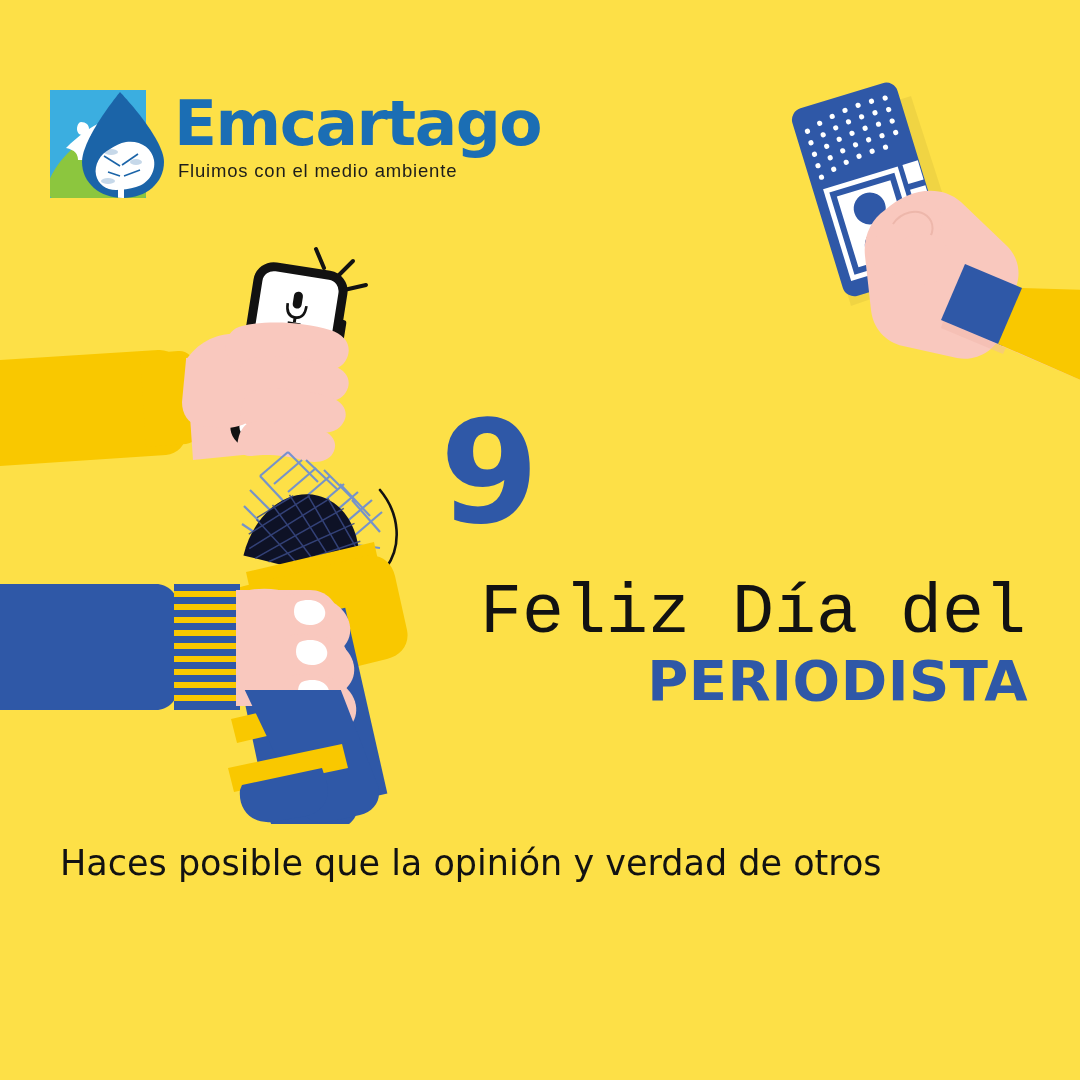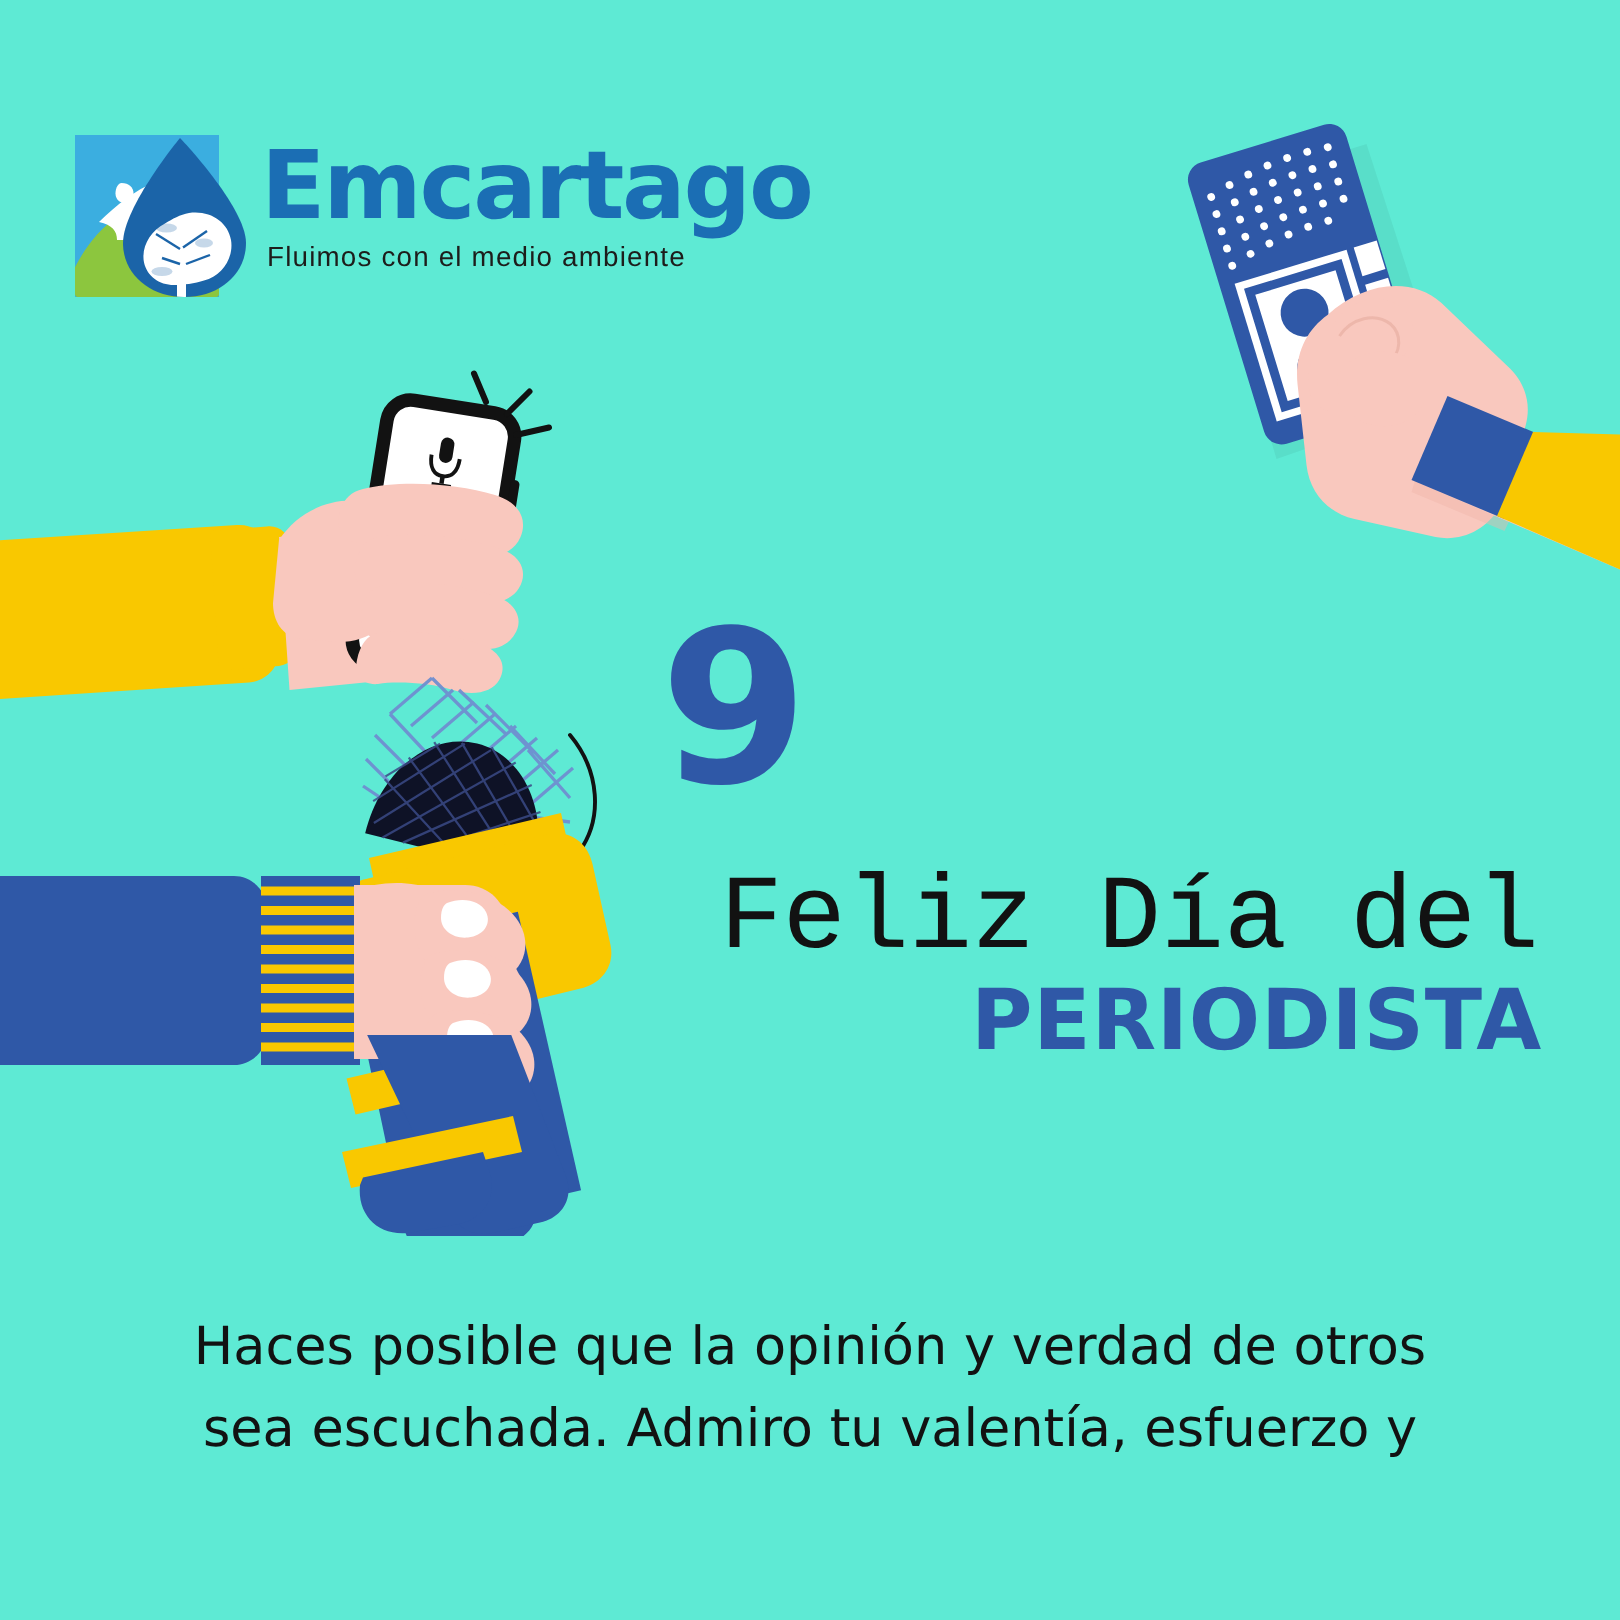--- a/index.html
+++ b/index.html
@@ -5,21 +5,21 @@
 <style>
   html,body{margin:0;padding:0;background:#ffffff;}
   body{
     width:1080px;height:1080px;
     font-family:"Liberation Sans","DejaVu Sans",sans-serif;
     overflow:hidden;
   }
   #poster{
     position:relative;
     width:1080px;height:1080px;
-    background:#5eead4;
+    background:#fde047;
     overflow:hidden;
   }
 
   
   .logo-block{
     position:absolute;left:48px;top:86px;
     display:flex;align-items:flex-start;
   }
   .logo-mark{
     position:relative;width:120px;height:118px;flex:0 0 auto;
@@ -87,26 +87,25 @@
     letter-spacing:0.5px;
     line-height:1.02;
     margin-top:2px;
     text-align:right;
     padding-right:2px;
   }
 
   
   .paragraph{
     position:absolute;left:60px;top:836px;width:960px;
-    text-align:center;
+    text-align:left;
     font-family:"DejaVu Sans","Liberation Sans",sans-serif;
     font-size:35px;
     line-height:1.58;
     color:#121212;
-    margin-top:35px;
   }
 
   svg{display:block;}
   .art{position:absolute;}
 </style>
 </head>
 <body>
 
 <div id="poster">
 
@@ -404,16 +403,15 @@
   <div class="headline-block">
     <div class="line-date">
       <span class="big-nine">9</span>
     </div>
     <div class="line-feliz">Feliz Día del</div>
     <div class="line-periodista">PERIODISTA</div>
   </div>
 
   <div class="paragraph">
     <div>Haces posible que la opinión y verdad de otros</div>
-    <div>sea escuchada. Admiro tu valentía, esfuerzo y</div>
   </div>
 
 </div>
 
 </body></html>

